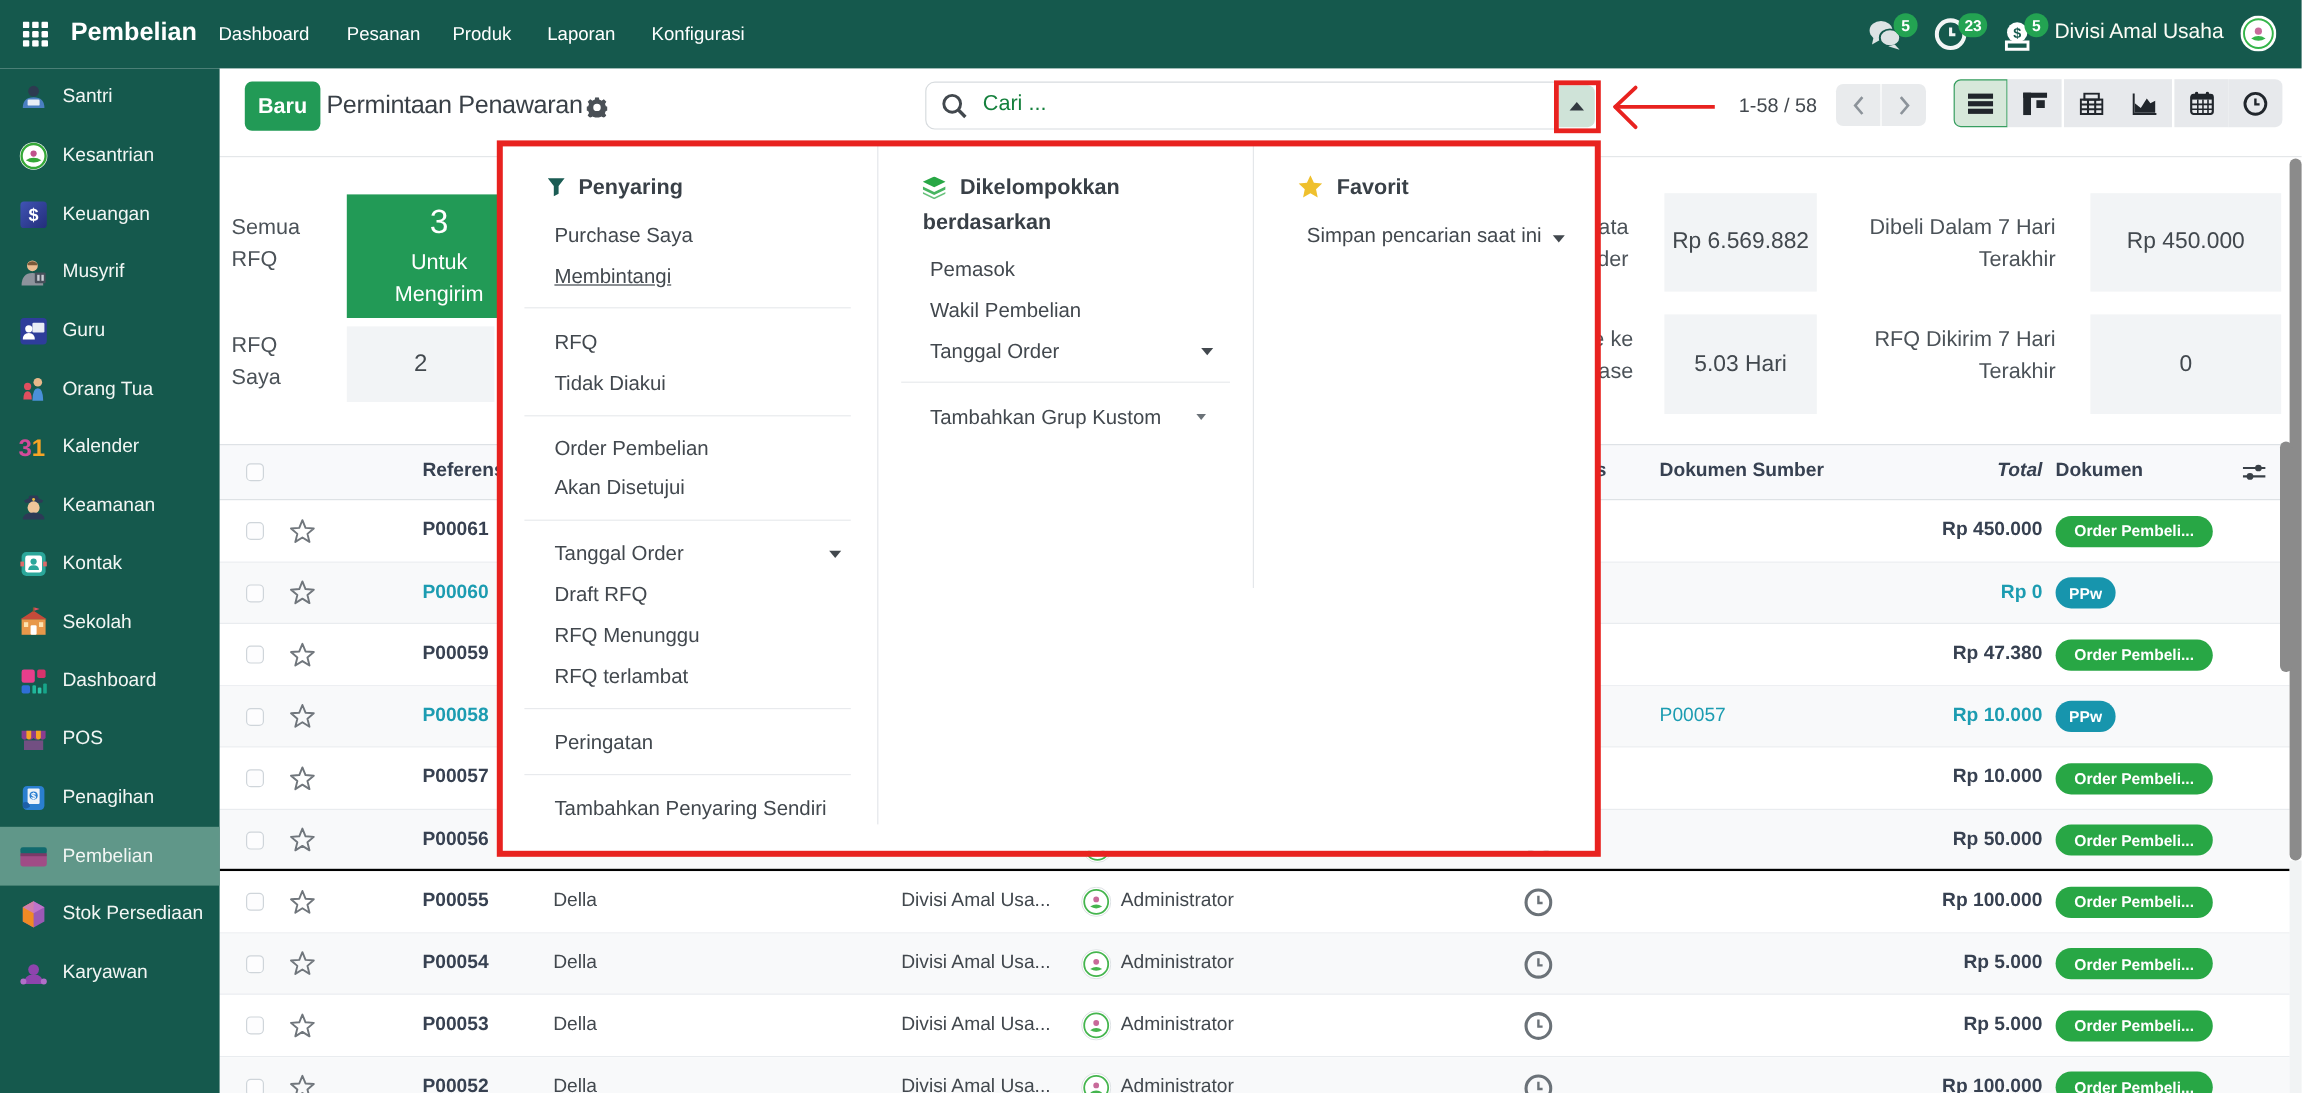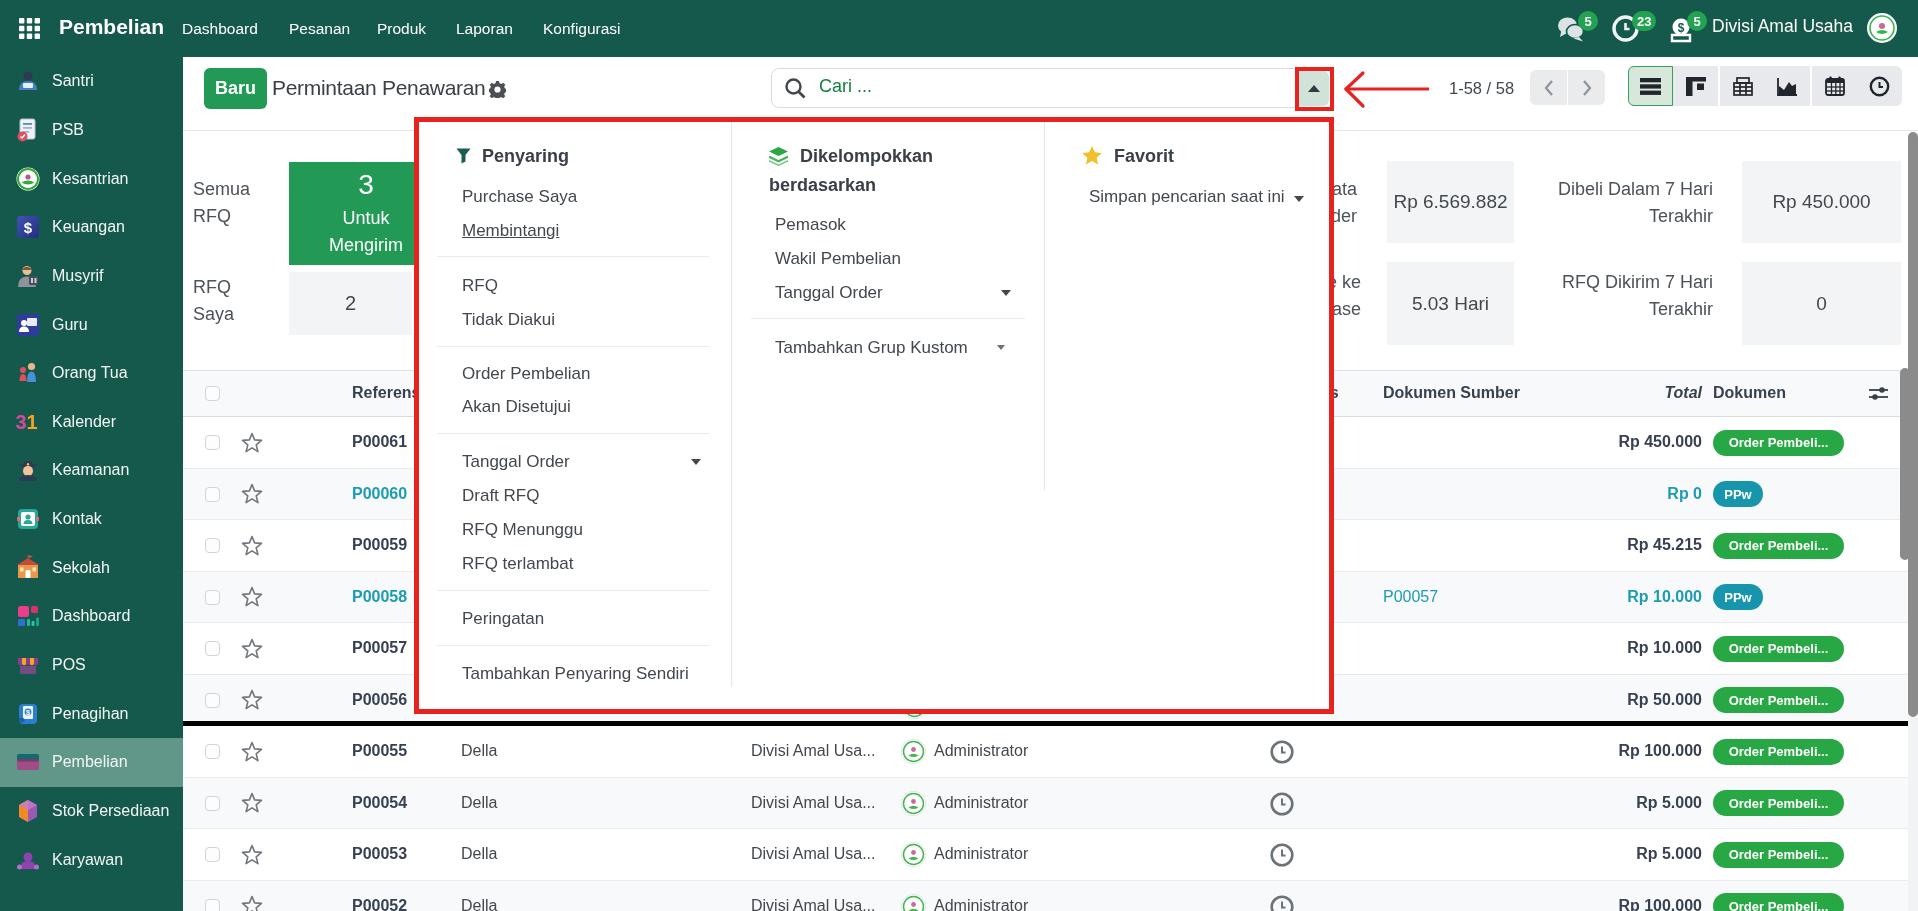--- a/index.html
+++ b/index.html
@@ -86,28 +86,20 @@
     <path d="M9 19 Q15 15 21 19 Q15 23 9 19 Z" fill="#35b54a"></path>
   </svg>
 </div>
 
 <div id="sidebar">
 <div class="sb-item"><svg class="ic" viewBox="0 0 26 26">
         <circle cx="13" cy="8" r="4.5" fill="#2d3a50"></circle>
         <path d="M4 22 Q4 13 13 13 Q22 13 22 22 Z" fill="#4a7fc1"></path>
         <rect x="8" y="15" width="10" height="5" rx="1" fill="#e8eef5"></rect>
       </svg>Santri</div>
-<div class="sb-item"><svg class="ic" viewBox="0 0 26 26">
-        <rect x="5" y="2" width="15" height="20" rx="2" fill="#eef1f5" stroke="#b9c2cc" stroke-width="1"></rect>
-        <rect x="8" y="6" width="9" height="1.8" fill="#5b87c5"></rect>
-        <rect x="8" y="10" width="9" height="1.8" fill="#9fb4cc"></rect>
-        <rect x="8" y="14" width="6" height="1.8" fill="#9fb4cc"></rect>
-        <circle cx="7.5" cy="19.5" r="5" fill="#e04f5f"></circle>
-        <path d="M5.5 19.5 L7 21 L10 17.5" stroke="#fff" stroke-width="1.4" fill="none"></path>
-      </svg>PSB</div>
 <div class="sb-item"><svg class="ic" viewBox="0 0 26 26">
         <circle cx="13" cy="13" r="11.5" fill="#fff"></circle>
         <circle cx="13" cy="13" r="10" fill="none" stroke="#35a838" stroke-width="2"></circle>
         <circle cx="13" cy="11" r="2.6" fill="#c0538c"></circle>
         <path d="M6.5 16.5 Q13 12.5 19.5 16.5 Q13 20.5 6.5 16.5 Z" fill="#35a838"></path>
       </svg>Kesantrian</div>
 <div class="sb-item"><svg class="ic" viewBox="0 0 26 26">
         <defs>
           <linearGradient id="kg" x1="0" y1="0" x2="1" y2="1">
             <stop offset="0" stop-color="#4053b4"></stop>
@@ -382,21 +374,21 @@
         <circle cx="12.5" cy="12.5" r="12.2" fill="#fff" stroke="#cfd5da" stroke-width="0.6"></circle>
         <circle cx="12.5" cy="12.5" r="10" fill="none" stroke="#45b54e" stroke-width="1.5"></circle>
         <circle cx="12.5" cy="10.5" r="2.4" fill="#c86a9a"></circle>
         <path d="M7.5 16.5 Q12.5 13 17.5 16.5 Q12.5 19.5 7.5 16.5 Z" fill="#45b54e"></path>
       </svg>
 <div class="row-el" style="left:751px;top:16px;">Administrator</div>
 <svg class="abs" style="left:1087px;top:14px" width="24" height="24" viewBox="0 0 24 24">
         <circle cx="12" cy="12" r="10.3" fill="none" stroke="#6b7278" stroke-width="2.6"></circle>
         <path d="M12 6.5 L12 12.5 L15.5 12.5" stroke="#6b7278" stroke-width="2" fill="none"></path>
       </svg>
-<div class="money" style="left:1379px;top:16px;width:140px;">Rp 45.215</div>
+<div class="money" style="left:1379px;top:16px;width:140px;">Rp 47.380</div>
 <div class="pill green" style="left:1530px;top:12.75px;">Order Pembeli...</div>
 </div>
 <div class="abs" style="left:0;top:514.5px;width:1725px;height:51.5px;background:#f8f9fa;border-bottom:1px solid #e9ecef;">
 <div class="cb" style="left:22px;top:18px;"></div>
 <svg class="abs" style="left:58px;top:14.5px" width="22" height="23" viewBox="0 0 22 23">
         <path d="M11.0 1.5 L13.6 7.9 L20.5 8.4 L15.2 12.9 L16.9 19.6 L11.0 15.9 L5.1 19.6 L6.8 12.9 L1.5 8.4 L8.4 7.9 Z" fill="none" stroke="#70767c" stroke-width="1.6" stroke-linejoin="round"></path>
       </svg>
 <div class="row-el ref teal" style="left:169px;top:16px;">P00058</div>
 <div class="row-el" style="left:278px;top:16px;">Della</div>
 <div class="row-el" style="left:568px;top:16px;">Divisi Amal Usa...</div>
@@ -430,21 +422,21 @@
         <path d="M7.5 16.5 Q12.5 13 17.5 16.5 Q12.5 19.5 7.5 16.5 Z" fill="#45b54e"></path>
       </svg>
 <div class="row-el" style="left:751px;top:16px;">Administrator</div>
 <svg class="abs" style="left:1087px;top:14px" width="24" height="24" viewBox="0 0 24 24">
         <circle cx="12" cy="12" r="10.3" fill="none" stroke="#6b7278" stroke-width="2.6"></circle>
         <path d="M12 6.5 L12 12.5 L15.5 12.5" stroke="#6b7278" stroke-width="2" fill="none"></path>
       </svg>
 <div class="money" style="left:1379px;top:16px;width:140px;">Rp 10.000</div>
 <div class="pill green" style="left:1530px;top:12.75px;">Order Pembeli...</div>
 </div>
-<div class="abs" style="left:0;top:617.5px;width:1725px;height:51.5px;background:#f8f9fa;border-bottom:5px solid #000000;">
+<div class="abs" style="left:0;top:617.5px;width:1725px;height:51.5px;background:#f8f9fa;border-bottom:2px solid #000000;">
 <div class="cb" style="left:22px;top:18px;"></div>
 <svg class="abs" style="left:58px;top:14.5px" width="22" height="23" viewBox="0 0 22 23">
         <path d="M11.0 1.5 L13.6 7.9 L20.5 8.4 L15.2 12.9 L16.9 19.6 L11.0 15.9 L5.1 19.6 L6.8 12.9 L1.5 8.4 L8.4 7.9 Z" fill="none" stroke="#70767c" stroke-width="1.6" stroke-linejoin="round"></path>
       </svg>
 <div class="row-el ref" style="left:169px;top:16px;">P00056</div>
 <div class="row-el" style="left:278px;top:16px;">Della</div>
 <div class="row-el" style="left:568px;top:16px;">Divisi Amal Usa...</div>
 <svg class="abs" style="left:718px;top:13px" width="25" height="25" viewBox="0 0 25 25">
         <circle cx="12.5" cy="12.5" r="12.2" fill="#fff" stroke="#cfd5da" stroke-width="0.6"></circle>
         <circle cx="12.5" cy="12.5" r="10" fill="none" stroke="#45b54e" stroke-width="1.5"></circle>

